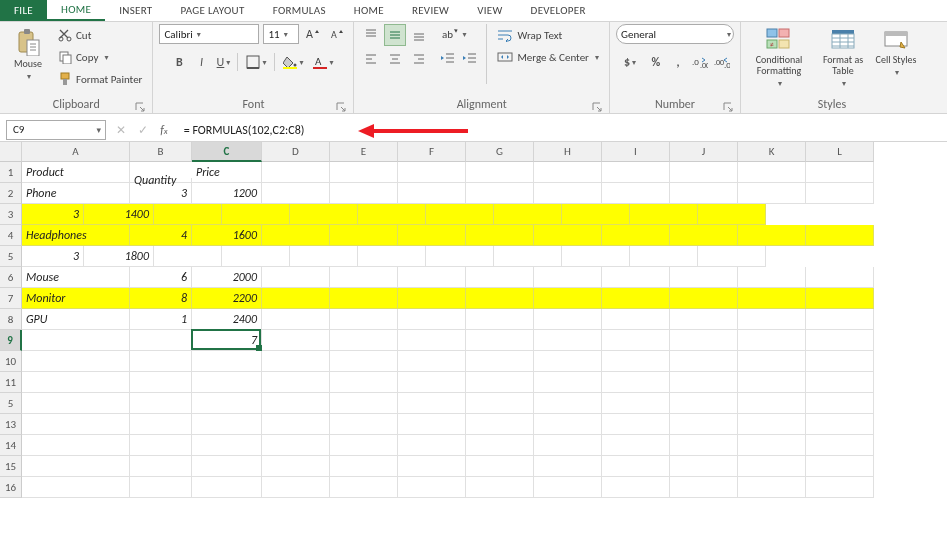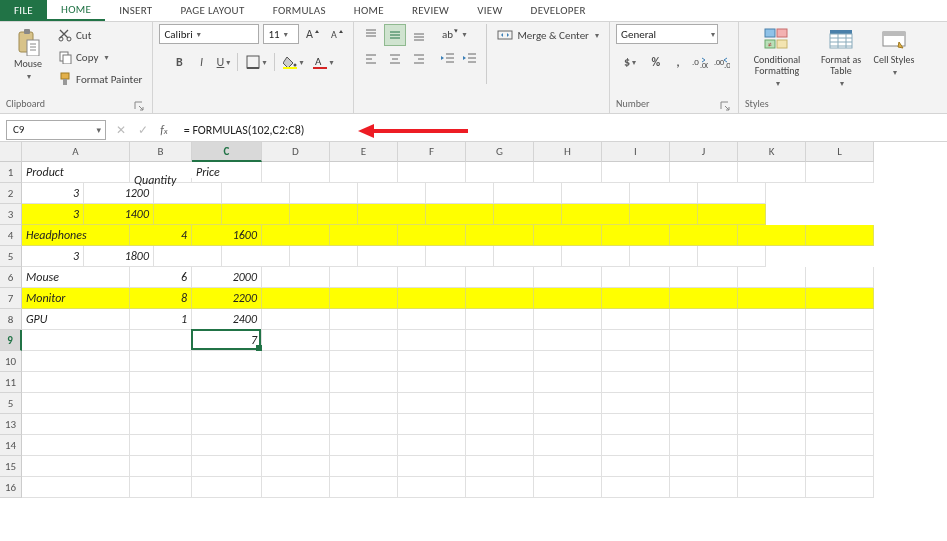--- a/index.html
+++ b/index.html
@@ -8,21 +8,21 @@
   
   .tabstrip { height: 22px; display: flex; align-items: stretch; background: #fff; border-bottom: 1px solid #d4d4d4; }
   .tab { padding: 0 14px; font-size: 11px; display: flex; align-items: center; color: #444; cursor: pointer; letter-spacing: .3px; }
   .tab.file { background: #217346; color: #fff; }
   .tab.active { color: #217346; border-bottom: 2px solid #217346; background: #fff; }
 
   
   .ribbon { height: 92px; display: flex; background: #f3f3f3; border-bottom: 1px solid #d4d4d4; }
   .group { border-right: 1px solid #d4d4d4; display: flex; flex-direction: column; padding: 2px 6px 0 6px; position: relative; }
   .group-body { display: flex; flex: 1; align-items: flex-start; gap: 4px; }
-  .group-label { font-size: 10px; color: #666; text-align: left; height: 16px; line-height: 14px; position: relative; }
+  .group-label { font-size: 12px; color: #666; text-align: center; height: 16px; line-height: 14px; position: relative; }
   .group-label .dlaunch { position: absolute; right: 0; bottom: 0; width: 12px; height: 12px; color: #888; }
   .group-label .dlaunch svg { width: 10px; height: 10px; }
 
   .btn-lg { width: 44px; display: flex; flex-direction: column; align-items: center; justify-content: center; gap: 2px; font-size: 10px; color: #444; padding-top: 2px; cursor: pointer; }
   .btn-lg span { line-height: 11px; text-align: center; }
   .btn-sm-row { display: flex; align-items: center; height: 22px; gap: 4px; font-size: 11px; color: #444; padding: 0 4px; cursor: pointer; }
   .stackv { display: flex; flex-direction: column; }
   .chev { font-size: 8px; color: #666; margin-left: 2px; }
 
   .ico { display: inline-flex; align-items: center; justify-content: center; }
@@ -36,21 +36,21 @@
   .icobtn { width: 20px; height: 20px; display: flex; align-items: center; justify-content: center; cursor: pointer; color: #555; }
   .icobtn.split { width: 28px; }
   .icobtn svg { display: block; }
   .font-row2 { display: flex; align-items: center; gap: 2px; margin-top: 4px; }
   .sep { width: 1px; height: 18px; background: #ccc; margin: 0 2px; }
 
   .aln-grid { display: grid; grid-template-columns: repeat(3, 22px); grid-template-rows: repeat(2, 22px); gap: 2px; }
   .aln-cell { display:flex; align-items:center; justify-content:center; cursor:pointer;}
   .aln-cell.active { background:#cfe3cf; border:1px solid #8fb98f; }
 
-  .num-combo { width: 102px; }
+  .num-combo { width: 118px; border-radius: 10px; }
 
   
   .fxbar { height: 24px; display: flex; align-items: center; border-bottom: 1px solid #d4d4d4; background: #fff; margin-top: 4px;}
   .namebox { width: 100px; height: 20px; border: 1px solid #ababab; background: #fff; display: flex; align-items: center; padding: 0 4px 0 6px; margin-left: 6px; font-size: 11px; }
   .namebox .dd { margin-left: auto; font-size: 9px; color: #666; }
   .fxbtns { display: flex; align-items: center; padding: 0 10px; gap: 12px; color: #999; }
   .fxbtns .fxsym { font-style: italic; color: #666; font-size: 12px; }
   .formula-input { flex: 1; height: 20px; padding: 0 6px; font-size: 12px; display:flex; align-items:center;}
   .formula-wrap { position:relative; flex:1; display:flex; }
   .arrow-anno { position:absolute; left:180px; top:2px; display:flex; align-items:center; }
@@ -201,20 +201,25 @@
           </div>
         <div class="icobtn split">
             <svg width="14" height="14">
               <text x="2" y="10" font-size="11" fill="#333">A</text>
               <rect x="0" y="12" width="14" height="3" fill="#d62424"></rect>
             </svg>
             <span class="chev">▾</span>
           </div>
       </div>
     </div>
+    <div class="group-label"><span>Font</span>
+      <span class="dlaunch"><svg>
+            <path d="M1 1h7M1 1v7M5 5l4 4M9 6v3h-3" stroke="#888" fill="none"></path>
+          </svg></span>
+    </div>
   </div>
 
   <div class="group">
     <div class="group-body">
       <div class="stackv">
         <div class="aln-grid">
           <div class="aln-cell">
               <svg width="14" height="14">
                 <path d="M2 2h10M2 5h10M2 8h10" stroke="#666"></path>
               </svg>
@@ -267,28 +272,41 @@
                 <path d="M1 5l3 2-3 2z" fill="#3b7fb6"></path>
               </svg>
             </div>
         </div>
       </div>
       <div class="sep" style="height:60px"></div>
       <div class="stackv">
         <div class="btn-sm-row">
           <span class="ico">
               <svg width="16" height="14">
+                <path d="M1 3h14M1 7h10a3 3 0 010 6h-2m0 0l2-2m-2 2l2 2M1 11h5" stroke="#3b7fb6" fill="none"></path>
+              </svg>
+            </span>
+          <span>Wrap Text</span>
+        </div>
+        <div class="btn-sm-row">
+          <span class="ico">
+              <svg width="16" height="14">
                 <rect x="1" y="3" width="14" height="8" fill="none" stroke="#666"></rect>
                 <path d="M4 7l2-2v4zM12 7l-2-2v4z" fill="#3b7fb6"></path>
               </svg>
             </span>
           <span>Merge &amp; Center</span>
           <span class="chev">▾</span>
         </div>
       </div>
+    </div>
+    <div class="group-label"><span>Alignment</span>
+      <span class="dlaunch"><svg>
+            <path d="M1 1h7M1 1v7M5 5l4 4M9 6v3h-3" stroke="#888" fill="none"></path>
+          </svg></span>
     </div>
   </div>
 
   <div class="group">
     <div class="group-body stackv" style="align-items:flex-start">
       <div class="combo num-combo">
           <span>General</span>
           <span class="dd" style="margin-left:auto">▾</span>
         </div>
       <div style="display:flex;gap:2px;margin-top:4px">
@@ -437,20 +455,21 @@
             <div class="cell txt" style="width: 68px;"></div>
             <div class="cell txt" style="width: 68px;"></div>
             <div class="cell txt" style="width: 68px;"></div>
             <div class="cell txt" style="width: 68px;"></div>
             <div class="cell txt" style="width: 68px;"></div>
             <div class="cell txt" style="width: 68px;"></div>
             <div class="cell txt" style="width: 68px;"></div>
             <div class="cell txt" style="width: 68px;"></div>
           </div>
           <div class="gridrow">
+            <div class="cell txt" style="width: 108px;">Phone</div>
             <div class="cell num" style="width: 62px;">3</div>
             <div class="cell num" style="width: 70px;">1200</div>
             <div class="cell txt" style="width: 68px;"></div>
             <div class="cell txt" style="width: 68px;"></div>
             <div class="cell txt" style="width: 68px;"></div>
             <div class="cell txt" style="width: 68px;"></div>
             <div class="cell txt" style="width: 68px;"></div>
             <div class="cell txt" style="width: 68px;"></div>
             <div class="cell txt" style="width: 68px;"></div>
             <div class="cell txt" style="width: 68px;"></div>

